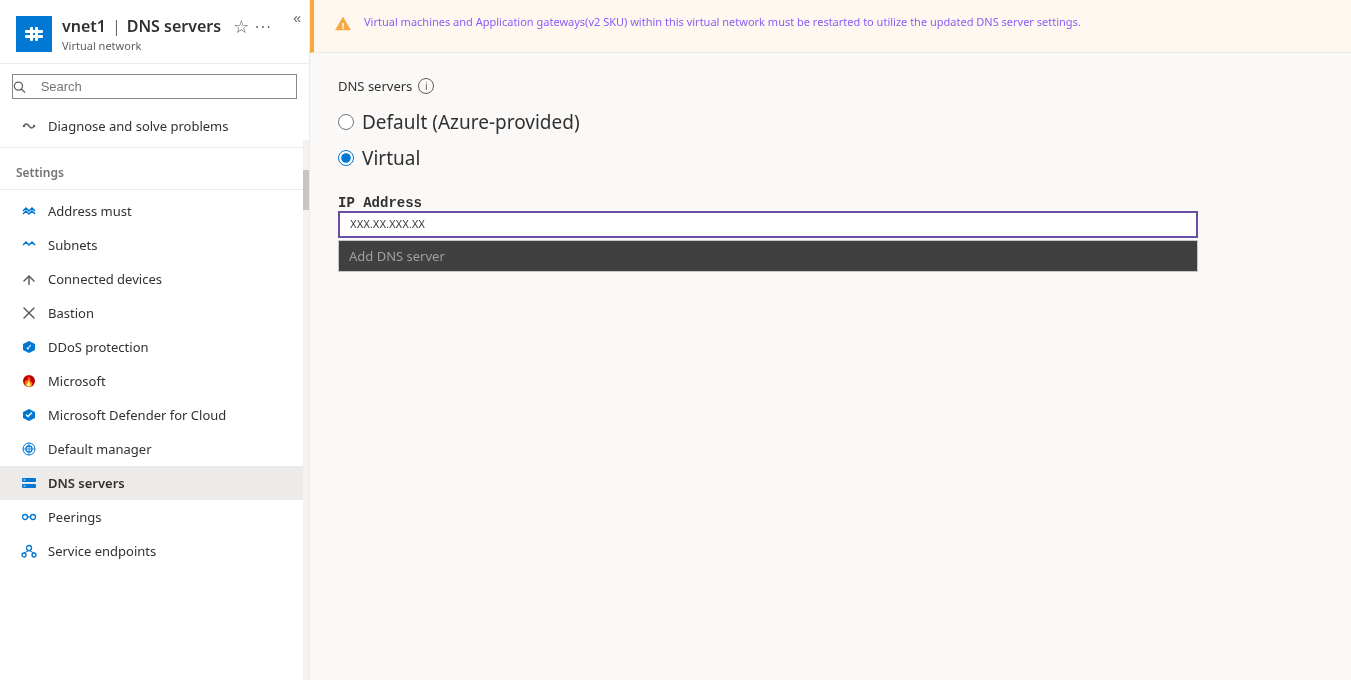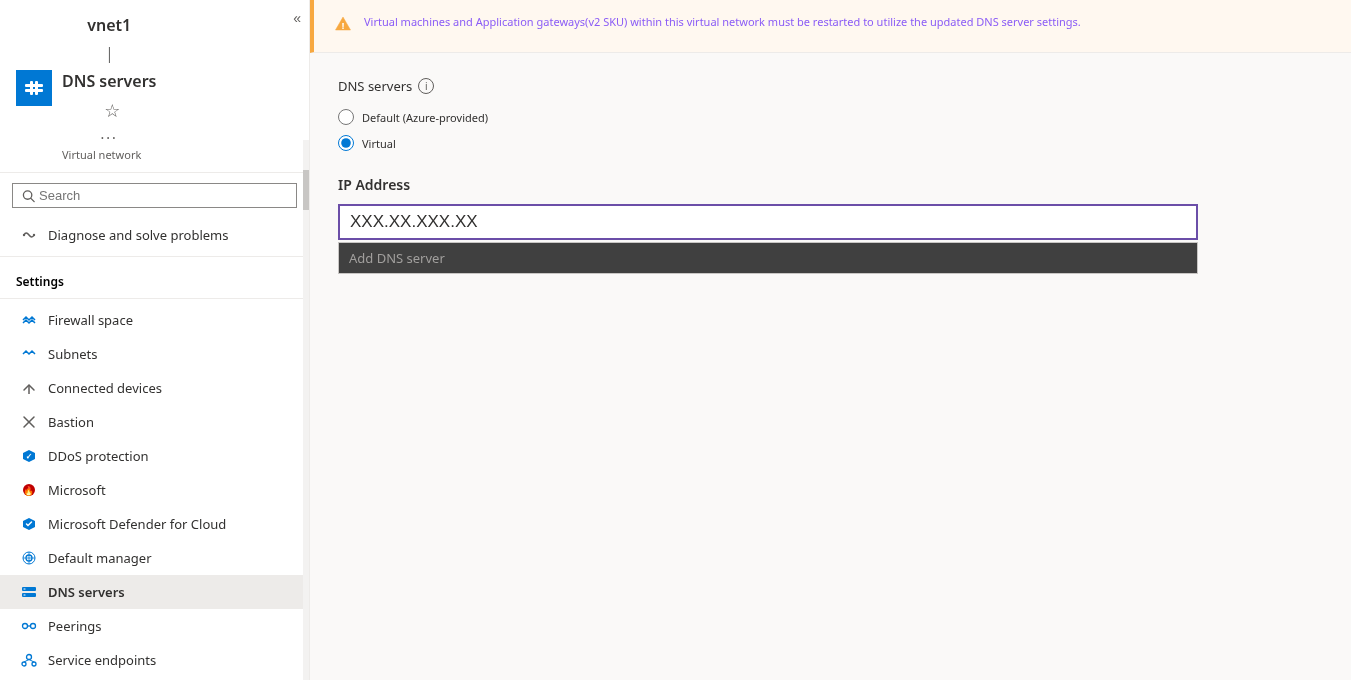--- a/index.html
+++ b/index.html
@@ -27,22 +27,22 @@
 
     .sidebar-title-group { display: flex; flex-direction: column; }
     .sidebar-main-title { font-size: 16px; font-weight: 600; color: #323130; }
     .sidebar-subtitle { font-size: 11px; color: #605e5c; }
 
     .search-box {
       margin: 10px 12px;
       display: flex;
       align-items: center;
       border: 1px solid #8a8886;
-      padding: 4px 9px;
-      gap: 4px;
+      padding: 4px 0;
+      gap: 15px;
       background: #fff;
     }
 
     .search-box input {
       border: none; outline: none; font-size: 13px; width: 100%; color: #323130;
     }
 
     .collapse-btn {
       position: absolute;
       top: 10px;
@@ -72,21 +72,21 @@
     }
 
     .nav-item.active {
       background: #edebe9;
       font-weight: 600;
     }
 
     .nav-section-label {
       font-size: 12px;
       font-weight: 600;
-      color: #000000;
+      color: #737373;
       padding: 12px 16px 4px 16px;
       text-transform: none;
     }
 
     .nav-divider { height: 1px; background: #edebe9; margin: 4px 0; }
 
     .nav-icon {
       width: 18px;
       height: 18px;
       display: flex;
@@ -174,34 +174,34 @@
       gap: 8px;
       cursor: pointer;
     }
 
     .radio-option input[type="radio"] {
       accent-color: #0078d4;
       width: 16px;
       height: 16px;
     }
 
-    .radio-label { font-size: 11px; color: #323130; }
+    .radio-label { font-size: 19px; color: #323130; }
 
     .ip-section-title {
       font-size: 14px;
       font-weight: 600;
       color: #323130;
-      margin-bottom: 10px;
+      font-family: Liberation Mono, monospace;
     }
 
     .ip-input-box {
       border: 2px solid #6b4ea8;
       background: #fff;
       padding: 6px 10px;
-      font-size: 17px;
+      font-size: 10px;
       color: #323130;
       width: 100%;
       max-width: 860px;
       outline: none;
       margin-bottom: 2px;
     }
 
     .add-dns-box {
       border: 1px solid #c8c6c4;
       background: #404040;
@@ -231,21 +231,21 @@
 
     <div class="sidebar-icon-box">
       <svg width="22" height="22" viewBox="0 0 22 22" fill="none">
         <rect x="2" y="7" width="18" height="3" rx="1" fill="#fff"></rect>
         <rect x="2" y="12" width="18" height="3" rx="1" fill="#fff"></rect>
         <rect x="7" y="4" width="3" height="14" rx="1" fill="#fff"></rect>
         <rect x="12" y="4" width="3" height="14" rx="1" fill="#fff"></rect>
       </svg>
     </div>
     <div class="sidebar-title-group">
-      <div style="display:flex; align-items:center; gap:6px;flex-direction:column;">
+      <div style="display:flex; align-items:center; gap:6px;">
         <span class="sidebar-main-title">vnet1</span>
         <span style="font-size:16px; color:#323130; font-weight:300;">|</span>
         <span class="sidebar-main-title">DNS servers</span>
         <span style="font-size:18px; color:#605e5c; margin-left:6px; cursor:pointer;">☆</span>
         <span style="font-size:14px; color:#605e5c; cursor:pointer; letter-spacing:2px;">···</span>
       </div>
       <span class="sidebar-subtitle">Virtual network</span>
     </div>
   </div>
 
@@ -278,21 +278,21 @@
 
   <div class="sidebar-nav">
 
     <div class="nav-item">
       <span class="nav-icon">
         <svg width="16" height="16" viewBox="0 0 16 16" fill="none">
           <polyline points="2,8 5,5 8,8 11,5 14,8" stroke="#0078d4" stroke-width="1.5" fill="none"></polyline>
           <polyline points="2,11 5,8 8,11 11,8 14,11" stroke="#0078d4" stroke-width="1.5" fill="none"></polyline>
         </svg>
       </span>
-      <span>Firewall space</span>
+      <span>Address must</span>
     </div>
 
     <div class="nav-item">
       <span class="nav-icon">
         <svg width="16" height="16" viewBox="0 0 16 16" fill="none">
           <polyline points="2,8 5,5 8,8 11,5 14,8" stroke="#0078d4" stroke-width="1.5" fill="none"></polyline>
         </svg>
       </span>
       <span>Subnets</span>
     </div>

